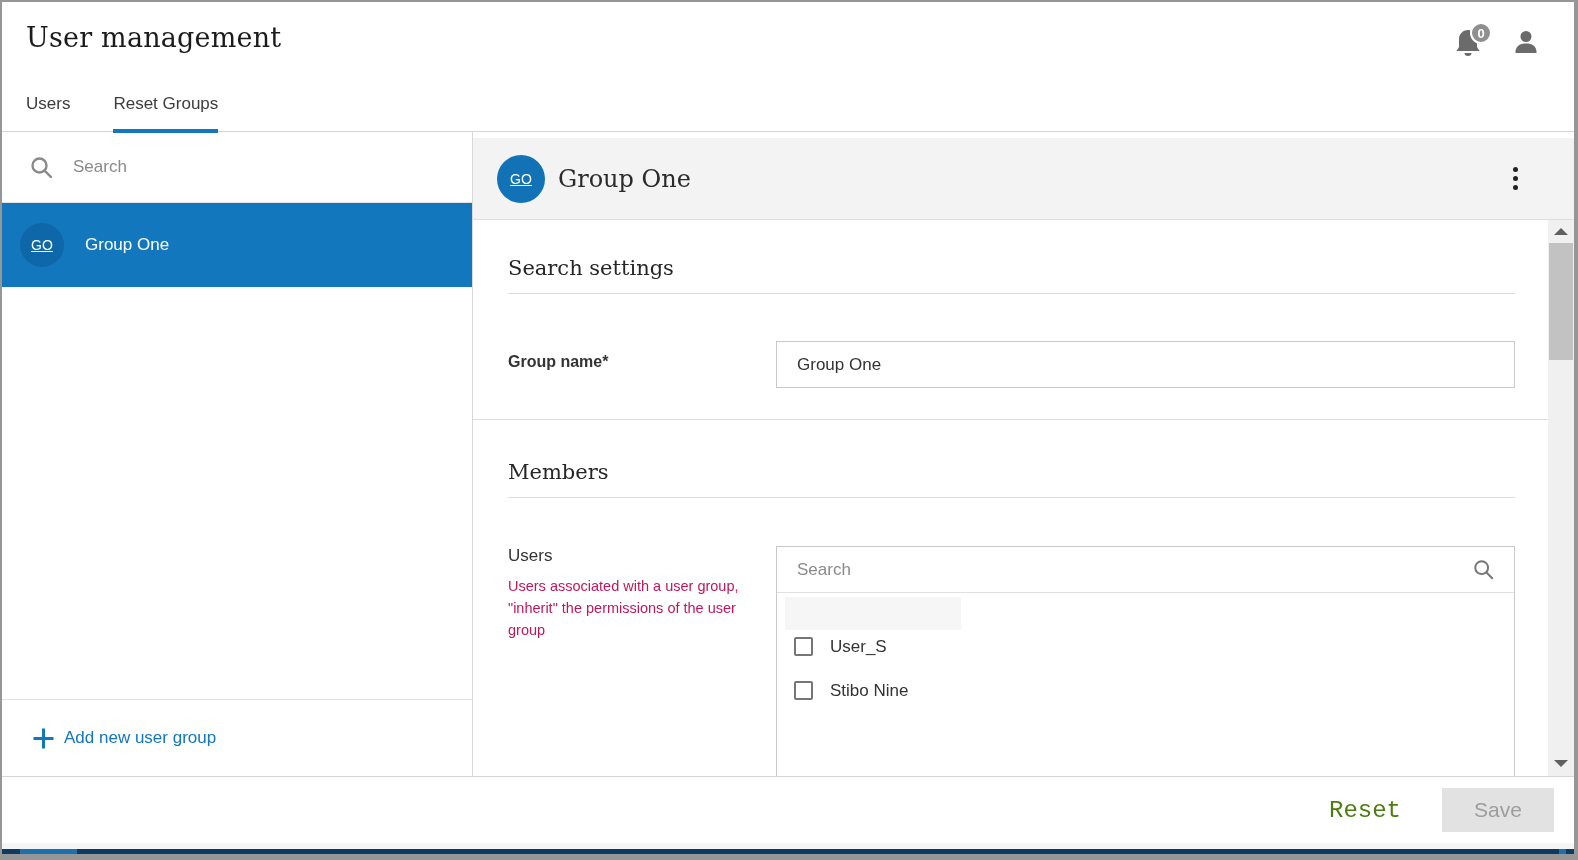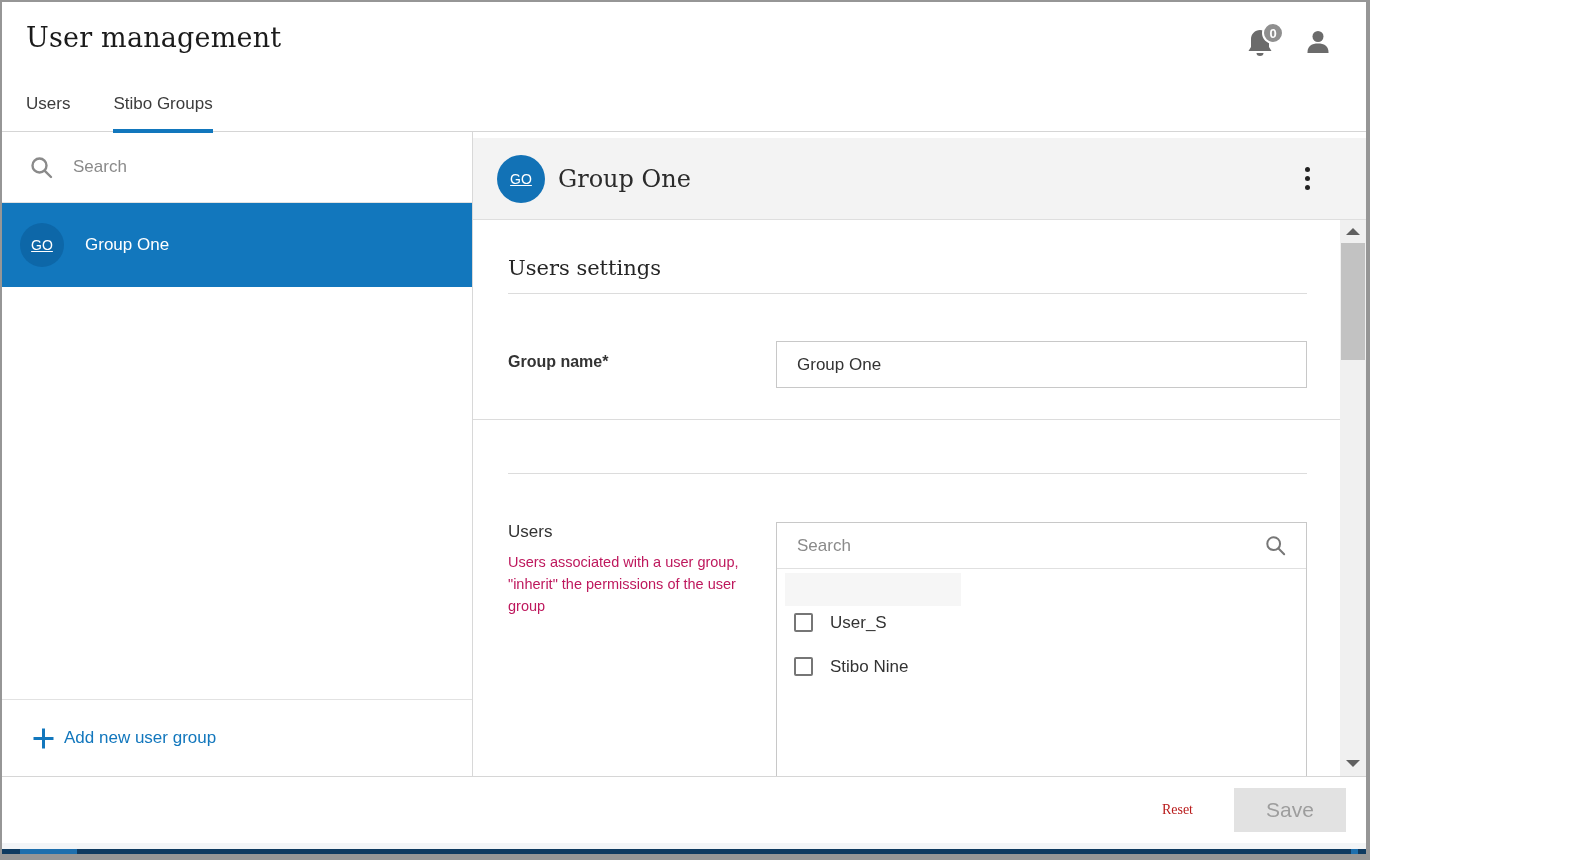--- a/index.html
+++ b/index.html
@@ -1,20 +1,20 @@
 <!DOCTYPE html>
 <html><head>
 <meta charset="utf-8">
 <style>
   * { margin:0; padding:0; box-sizing:border-box; }
   html,body { width:1578px; height:860px; background:#fff; }
   body { font-family:"Liberation Sans","DejaVu Sans",sans-serif; }
 
   .window{
-    width:1370px; height:860px;
+    width:1578px; height:860px;
     border:2px solid #969696; border-right-width:4px; border-bottom-width:6px;
     display:flex; flex-direction:column; background:#fff; overflow:hidden;justify-content:center;
   }
 
   
   .app-header{ height:130px; position:relative; background:#fff; border-bottom:1px solid #d5d5d5; flex:none; }
   .page-title{
     font-family:"DejaVu Serif","Liberation Serif",serif;
     font-size:27px; font-weight:500; color:#1b1b1b;
     margin:20px 0 0 24px; letter-spacing:.2px;
@@ -82,21 +82,21 @@
 
   
   .scrollbar{ width:26px; flex:none; background:#f0f0f0; position:relative; }
   .sb-thumb{ position:absolute; left:1px; right:1px; top:23px; height:117px; background:#c2c2c2; }
   .sb-arrow{ position:absolute; left:50%; transform:translateX(-50%); width:0; height:0; }
   .sb-arrow.up{ top:8px; border-left:7px solid transparent; border-right:7px solid transparent; border-bottom:7px solid #606060; }
   .sb-arrow.down{ bottom:9px; border-left:7px solid transparent; border-right:7px solid transparent; border-top:7px solid #606060; }
 
   
   .footer{ height:67px; flex:none; border-top:1px solid #d6d6d6; background:#fff; display:flex; align-items:center; justify-content:flex-end; }
-  .reset-btn{ background:none; border:none; font-size:14px; color:#b91c1c; cursor:pointer; padding:0 10px; font-family:Liberation Serif, serif; }
+  .reset-btn{ background:none; border:none; font-size:24px; color:#4d7c0f; cursor:pointer; padding:0 10px; font-family:Liberation Mono, monospace; }
   .save-btn{ width:112px; height:44px; background:#e2e2e2; border:none; color:#9d9d9d; font-size:21px; margin:0 20px 0 31px; font-family:inherit; }
 
   
   .bottom-strip{ height:11px; flex:none; background:#f3f5f7; position:relative; }
   .navy-bar{ position:absolute; left:0; right:0; bottom:0; height:5px; background:#0e3a60; }
   .navy-thumb{ position:absolute; left:18px; width:57px; top:0; height:5px; background:#1e6fad; }
   .navy-end{ position:absolute; right:8px; width:7px; top:0; height:5px; background:#1e6fad; }
 
   svg{ display:block; }
 </style>
@@ -119,21 +119,21 @@
       <div>
         <svg width="28" height="28" viewBox="0 0 28 28">
           <circle cx="14" cy="8.5" r="5.5" fill="#6b6b6b"></circle>
           <path d="M3.5 24 C3.5 18 8 15.5 14 15.5 C20 15.5 24.5 18 24.5 24 L24.5 25 L3.5 25 Z" fill="#6b6b6b"></path>
         </svg>
       </div>
     </div>
 
     <nav class="tabs">
       <div class="tab">Users</div>
-      <div class="tab active">Stibo Groups</div>
+      <div class="tab active">Reset Groups</div>
     </nav>
   </header>
 
   <div class="body">
 
     <aside class="sidebar">
       <div class="search-row">
         <svg width="23" height="23" viewBox="0 0 23 23">
           <circle cx="9.5" cy="9.5" r="7" fill="none" stroke="#8a8a8a" stroke-width="2.4"></circle>
           <line x1="14.8" y1="14.8" x2="21" y2="21" stroke="#8a8a8a" stroke-width="2.4" stroke-linecap="round"></line>
@@ -166,32 +166,33 @@
           <i></i>
             <i></i>
             <i></i>
         </button>
       </div>
 
       <div class="scroll-region">
         <div class="content">
 
           <section class="block">
-            <h3 class="sec-heading">Users settings</h3>
+            <h3 class="sec-heading">Search settings</h3>
             <hr class="sec-divider">
             <div class="form-row">
               <div class="label-col">
                 <label class="field-label">Group name*</label>
               </div>
               <input type="text" class="text-input" value="Group One" style="">
             </div>
             <div style="height:31px;"></div>
           </section>
 
           <section class="block second">
+            <h3 class="sec-heading">Members</h3>
             <hr class="sec-divider">
             <div class="form-row" style="margin-top:48px;">
               <div class="label-col">
                 <div class="users-label">Users</div>
                 <p class="users-desc">Users associated with a user group, "inherit" the permissions of the user group</p>
               </div>
 
               <div class="listbox">
                 <div class="list-search">
                   <input type="text" placeholder="Search" style="">

